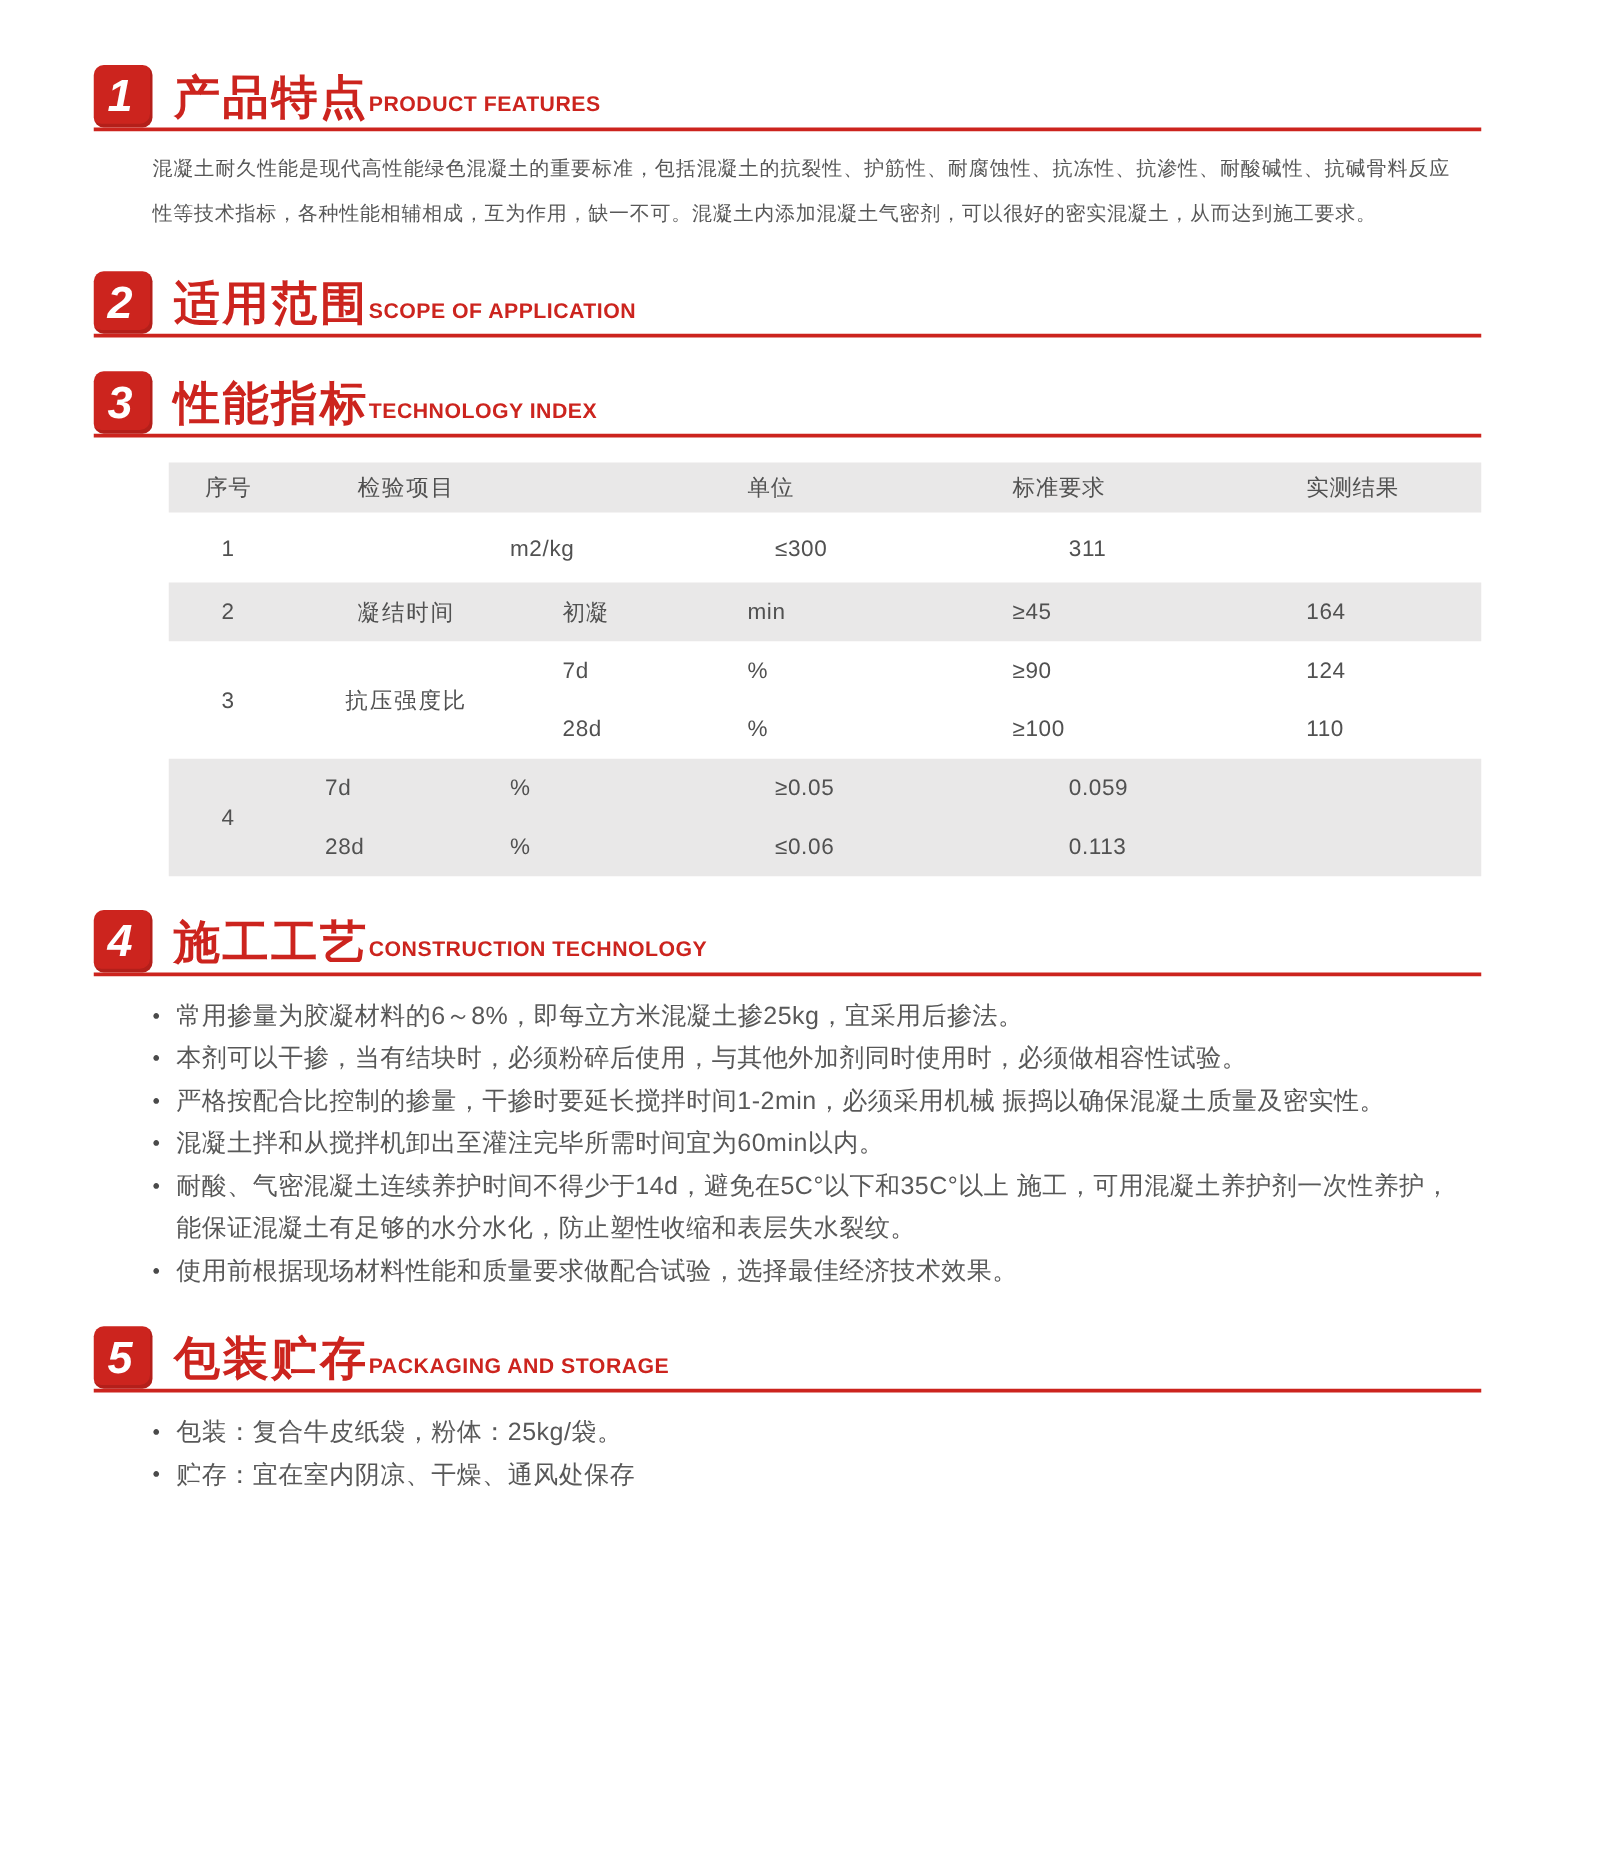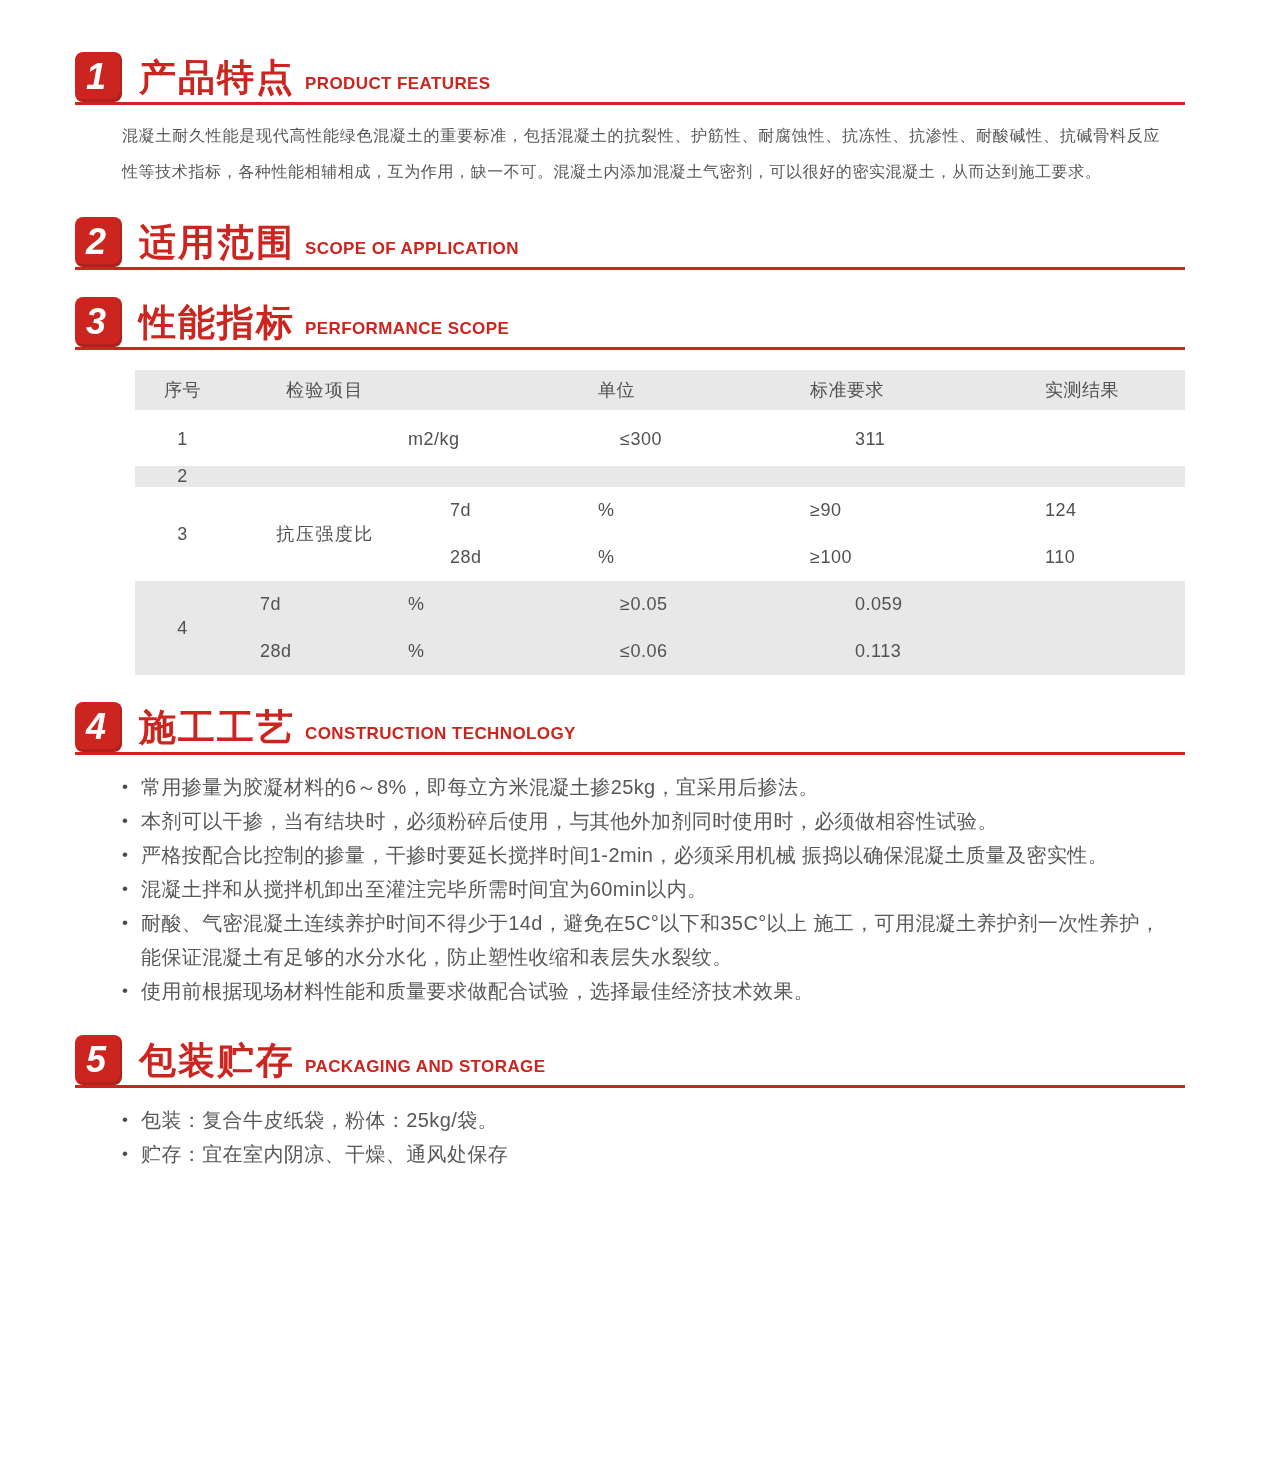--- a/index.html
+++ b/index.html
@@ -39,21 +39,21 @@
   }
   .sec-title{
     color:var(--red);
     font-size:37px;font-weight:bold;line-height:1;
     margin-left:17px;padding-bottom:6px;
     letter-spacing:2px;
   }
   .sec-sub{
     color:var(--red);
     font-size:17px;font-weight:bold;
-    margin-left:10px;padding-bottom:8px;
+    margin-left:0;padding-bottom:8px;
     letter-spacing:0.4px;
   }
 
   
   .para{
     margin:13px 25px 0 47px;
     font-size:16px;line-height:36px;
     color:var(--text);
     text-align:justify;
     letter-spacing:0.6px;
@@ -119,21 +119,21 @@
       <div class="sec-sub">SCOPE OF APPLICATION</div>
     </div>
   </div>
 
   <div class="section">
     <div class="sec-head">
       <div class="badge">
         <span>3</span>
       </div>
       <div class="sec-title">性能指标</div>
-      <div class="sec-sub">PERFORMANCE SCOPE</div>
+      <div class="sec-sub">TECHNOLOGY INDEX</div>
     </div>
     <div class="ptable">
         <div class="t-row t-head">
           <div class="cell c-no">序号</div>
           <div class="cell c-item">检验项目</div>
           <div class="subrows">
             <div class="subrow">
               <div class="cell c-sub"></div>
               <div class="cell c-unit">单位</div>
               <div class="cell c-std">标准要求</div>
@@ -147,21 +147,28 @@
             <div class="subrow">
               <div class="cell c-sub"></div>
               <div class="cell c-unit">m2/kg</div>
               <div class="cell c-std">≤300</div>
               <div class="cell c-res">311</div>
             </div>
           </div>
         </div>
         <div class="t-row stripe ">
           <div class="cell c-no">2</div>
-          <div class="subrows">
+          <div class="cell c-item">凝结时间</div>
+          <div class="subrows">
+            <div class="subrow">
+              <div class="cell c-sub">初凝</div>
+              <div class="cell c-unit">min</div>
+              <div class="cell c-std">≥45</div>
+              <div class="cell c-res">164</div>
+            </div>
           </div>
         </div>
         <div class="t-row ">
           <div class="cell c-no">3</div>
           <div class="cell c-item">抗压强度比</div>
           <div class="subrows">
             <div class="subrow">
               <div class="cell c-sub">7d</div>
               <div class="cell c-unit">%</div>
               <div class="cell c-std">≥90</div>

